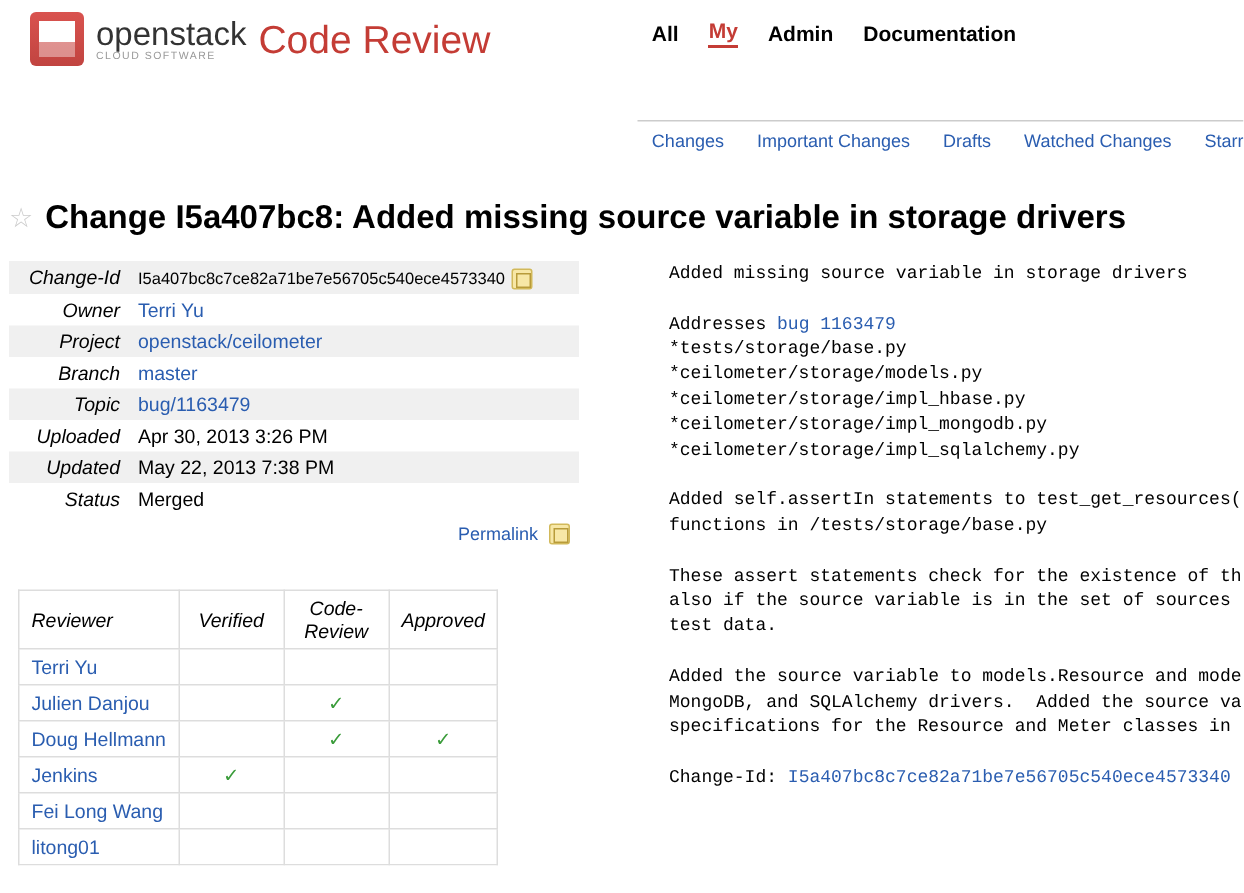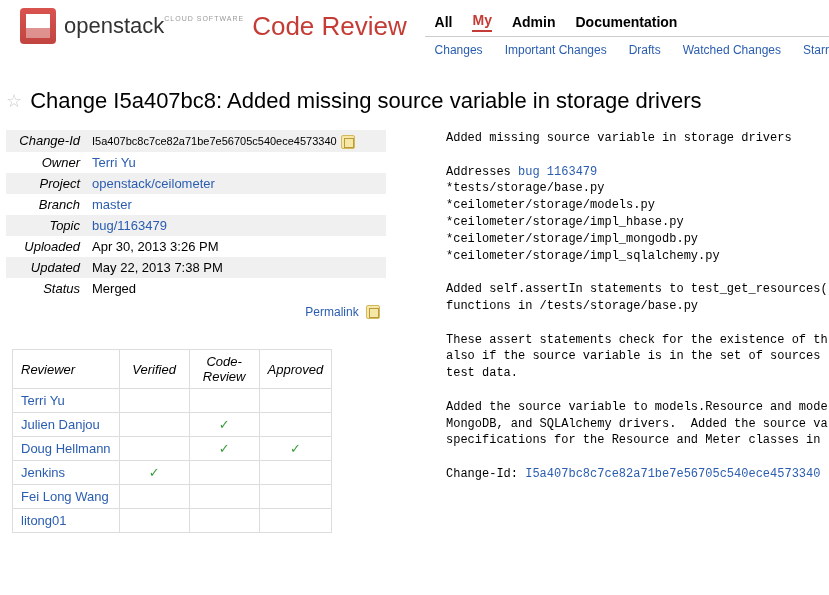--- a/index.html
+++ b/index.html
@@ -2,33 +2,33 @@
 <html><head>
 <meta charset="utf-8">
 <style>
   * { box-sizing: border-box; margin: 0; padding: 0; }
   body { font-family: Arial, sans-serif; font-size: 13px; color: #000; background: #fff; width: 829px; overflow: hidden; }
   .header { display: flex; align-items: flex-start; padding: 8px 0 0 20px; border-bottom: 1px solid transparent; }
   .logo-area { display: flex; align-items: center; gap: 8px; }
   .logo-icon { width: 36px; height: 36px; background: linear-gradient(#d9534f,#c14440); border-radius: 4px; position: relative; }
   .logo-icon::before { content:''; position:absolute; top:6px; left:6px; width:24px; height:14px; background:#fff; }
   .logo-icon::after { content:''; position:absolute; top:20px; left:6px; width:24px; height:10px; background:rgba(255,255,255,0.4); }
-  .logo-text { display:flex; flex-direction:row; line-height:1; }
+  .logo-text { display:flex; flex-direction:column; line-height:1; }
   .logo-main { font-size: 22px; color: #333; font-weight: normal; }
   .logo-sub { font-size: 7px; color:#999; letter-spacing: 1px; }
   .app-title { font-size: 26px; color: #c43c35; margin-left: 0; font-weight: normal; }
   .nav { margin-left: auto; padding-top: 4px; }
   .nav-top { display:flex; gap: 20px; padding-left: 10px; padding-bottom: 4px; align-items: center; }
   .nav-top a { color:#000; text-decoration:none; font-weight:bold; font-size:14px; }
   .nav-top a.active { color:#c43c35; border-bottom: 2px solid #c43c35; padding-bottom:2px; }
-  .nav-sub { display:flex; gap: 22px; border-top: 1px solid #ccc; padding: 6px 0 0 10px; }
+  .nav-sub { display:flex; gap: 22px; border-top: 1px solid #ccc; padding: 6px 0 0 10px; margin-top: 44px; }
   .nav-sub a { color:#2a5db0; text-decoration:none; font-size:12px; }
   .title-row { display:flex; align-items:center; gap:8px; padding: 30px 0 16px 6px; }
   .star { color:#ccc; font-size:18px; }
-  .page-title { font-size: 22px; font-weight: normal; }
+  .page-title { font-size: 22px; font-weight: bold; }
   .body { display:flex; gap: 60px; padding: 0 0 0 6px; }
   .meta-table { border-collapse: collapse; width: 380px; }
   .meta-table td { padding: 3px 6px; font-size: 13px; vertical-align: middle; }
   .meta-table tr:nth-child(odd) td { background: #f0f0f0; }
   .meta-table td:first-child { text-align: right; font-style: italic; width: 80px; margin-top: 29px; }
   .meta-table a { color:#2a5db0; text-decoration:none; }
   .changeid-val { font-size: 11px; }
   .mono-icon { display:inline-block; width:14px; height:14px; background:#f7e7a6; border:1px solid #d2b95a; border-radius:2px; vertical-align:middle; margin-left:4px; position:relative; }
   .mono-icon::after { content:''; position:absolute; top:2px; left:2px; width:8px; height:8px; border:1px solid #b89b3a; }
   .status-merged { font-weight: normal; margin-top: 48px; }

